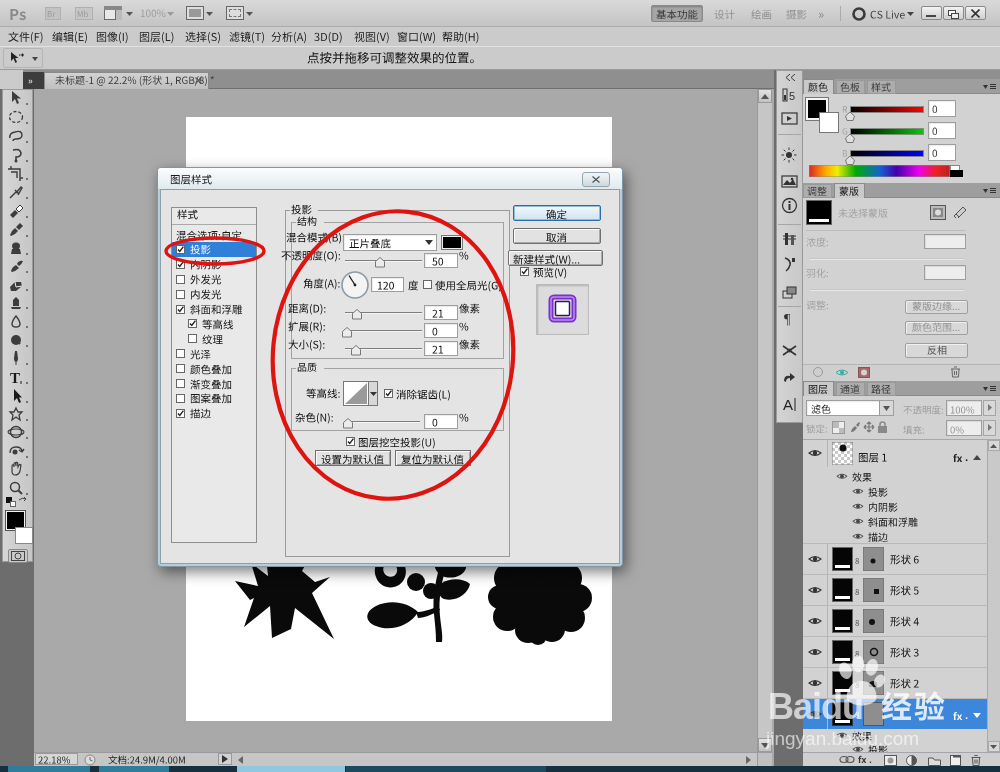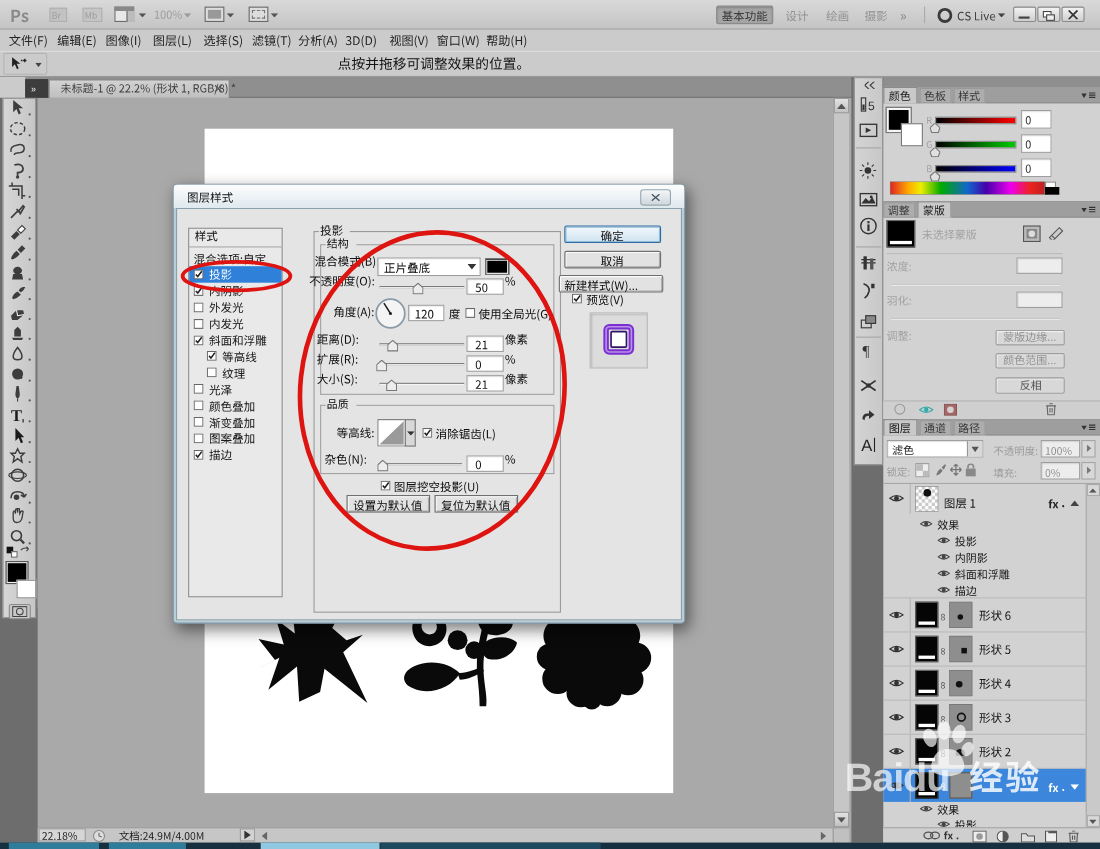--- a/index.html
+++ b/index.html
@@ -1114,17 +1114,18 @@
     <svg width="70" height="75" style="position:absolute;left:830px;top:652px;opacity:0.68" viewBox="0 0 82 88">
       <ellipse cx="18" cy="22" rx="7" ry="10" fill="#fff" transform="rotate(-20 18 22)"></ellipse>
       <ellipse cx="33" cy="14" rx="7" ry="10" fill="#fff"></ellipse>
       <ellipse cx="49" cy="18" rx="7" ry="10" fill="#fff" transform="rotate(15 49 18)"></ellipse>
       <ellipse cx="58" cy="34" rx="6" ry="8" fill="#fff" transform="rotate(30 58 34)"></ellipse>
       <path d="M20 48 Q24 34 37 34 Q50 34 54 48 Q57 58 47 61 Q40 63 37 63 Q34 63 27 61 Q17 58 20 48 Z" fill="#fff"></path>
     </svg>
     <svg width="68" height="42" style="position:absolute;left:881px;top:687.0px;overflow:visible">
       <path d="M0.9 -2.4 1.6 1.3C4.6 0.5 8.4 -0.5 12 -1.6L11.5 -4.8C7.6 -3.8 3.6 -2.9 0.9 -2.4ZM1.8 -12.8C2.3 -13.1 3.1 -13.3 5.9 -13.6C4.8 -12.2 3.9 -11.2 3.4 -10.7C2.4 -9.6 1.6 -8.9 0.8 -8.7C1.2 -7.7 1.8 -6 2 -5.2C2.8 -5.7 4.2 -6.1 11.8 -7.6C11.8 -8.4 11.8 -9.9 12 -10.8L7.3 -10.1C9.5 -12.5 11.6 -15.2 13.3 -18L10.1 -20.1C9.5 -19 8.9 -17.9 8.2 -16.9L5.3 -16.7C7 -19.1 8.7 -22 9.9 -24.8L6.4 -26.5C5.3 -22.9 3.1 -19.1 2.4 -18.1C1.8 -17.1 1.2 -16.4 0.6 -16.2C1 -15.3 1.6 -13.5 1.8 -12.8ZM13.1 -24.8V-21.5H22.9C20.2 -18.1 15.7 -15.4 11.1 -14C11.8 -13.3 12.8 -11.8 13.3 -10.8C16 -11.8 18.6 -13.1 21 -14.7C23.6 -13.4 26.7 -11.8 28.2 -10.7L30.4 -13.7C28.9 -14.7 26.3 -16 23.8 -17C25.9 -18.9 27.5 -21 28.6 -23.6L26 -25L25.3 -24.8ZM13.4 -10.4V-7.1H19V-1.4H11.5V2.1H30V-1.4H22.7V-7.1H28.5V-10.4Z M33.6 -5.2 34.2 -2.3C36.5 -2.8 39.3 -3.5 41.9 -4.1L41.6 -6.9C38.7 -6.2 35.7 -5.6 33.6 -5.2ZM47.3 -10.8C48 -8.5 48.7 -5.5 48.9 -3.5L51.9 -4.3C51.6 -6.3 50.9 -9.3 50.1 -11.6ZM52.7 -11.7C53.1 -9.4 53.7 -6.3 53.8 -4.3L56.8 -4.8C56.6 -6.8 56.1 -9.7 55.5 -12.1ZM35.6 -20C35.5 -16.5 35.2 -11.9 34.8 -9.1H42.9C42.5 -3.6 42.2 -1.3 41.6 -0.7C41.3 -0.4 41.1 -0.4 40.6 -0.4C40 -0.4 38.7 -0.4 37.3 -0.5C37.8 0.3 38.2 1.6 38.2 2.4C39.7 2.5 41.2 2.5 42 2.4C43 2.3 43.7 2 44.4 1.2C45.3 0.2 45.7 -2.9 46.1 -10.6C46.1 -11 46.1 -12 46.1 -12H43.8C44.1 -15.5 44.5 -20.9 44.7 -25.2H34.4V-22.1H41.5C41.3 -18.5 41 -14.7 40.7 -11.9H38.2C38.5 -14.4 38.7 -17.4 38.8 -19.8ZM53.8 -21.3C55.1 -19.8 56.6 -18.2 58.1 -16.9H49.9C51.3 -18.2 52.6 -19.7 53.8 -21.3ZM53.2 -26.7C51.3 -22.7 47.8 -19.1 44.2 -17C44.8 -16.2 45.9 -14.7 46.3 -13.9C47.4 -14.6 48.4 -15.5 49.4 -16.4V-13.7H59V-16.1C59.9 -15.3 60.9 -14.6 61.8 -14C62.2 -15 62.9 -16.8 63.5 -17.7C60.7 -19.2 57.7 -21.7 55.6 -24.1L56.4 -25.6ZM46.5 -1.7V1.4H62.7V-1.7H58.9C60.2 -4.4 61.6 -8.1 62.7 -11.2L59.4 -11.9C58.6 -8.8 57.2 -4.6 55.9 -1.7Z" fill="#fff" fill-opacity="0.82" transform="translate(0 31.0)"></path>
     </svg>
+    <div style="position:absolute;left:766px;top:728px;color:rgba(255,255,255,0.62);font-size:19px;font-family:'Liberation Sans',sans-serif">jingyan.baidu.com</div>
     <div style="position:absolute;left:0px;top:766px;width:1000px;height:6px;background:#16303f"></div>
     <div style="position:absolute;left:8px;top:766px;width:82px;height:6px;background:#2f7d9a"></div>
     <div style="position:absolute;left:99px;top:766px;width:70px;height:6px;background:#2f7d9a"></div>
     <div style="position:absolute;left:237px;top:766px;width:108px;height:6px;background:#8fc8e0"></div>
     <div style="position:absolute;left:346px;top:766px;width:200px;height:6px;background:#1d4a5e"></div>
   </div>
 </body></html>

